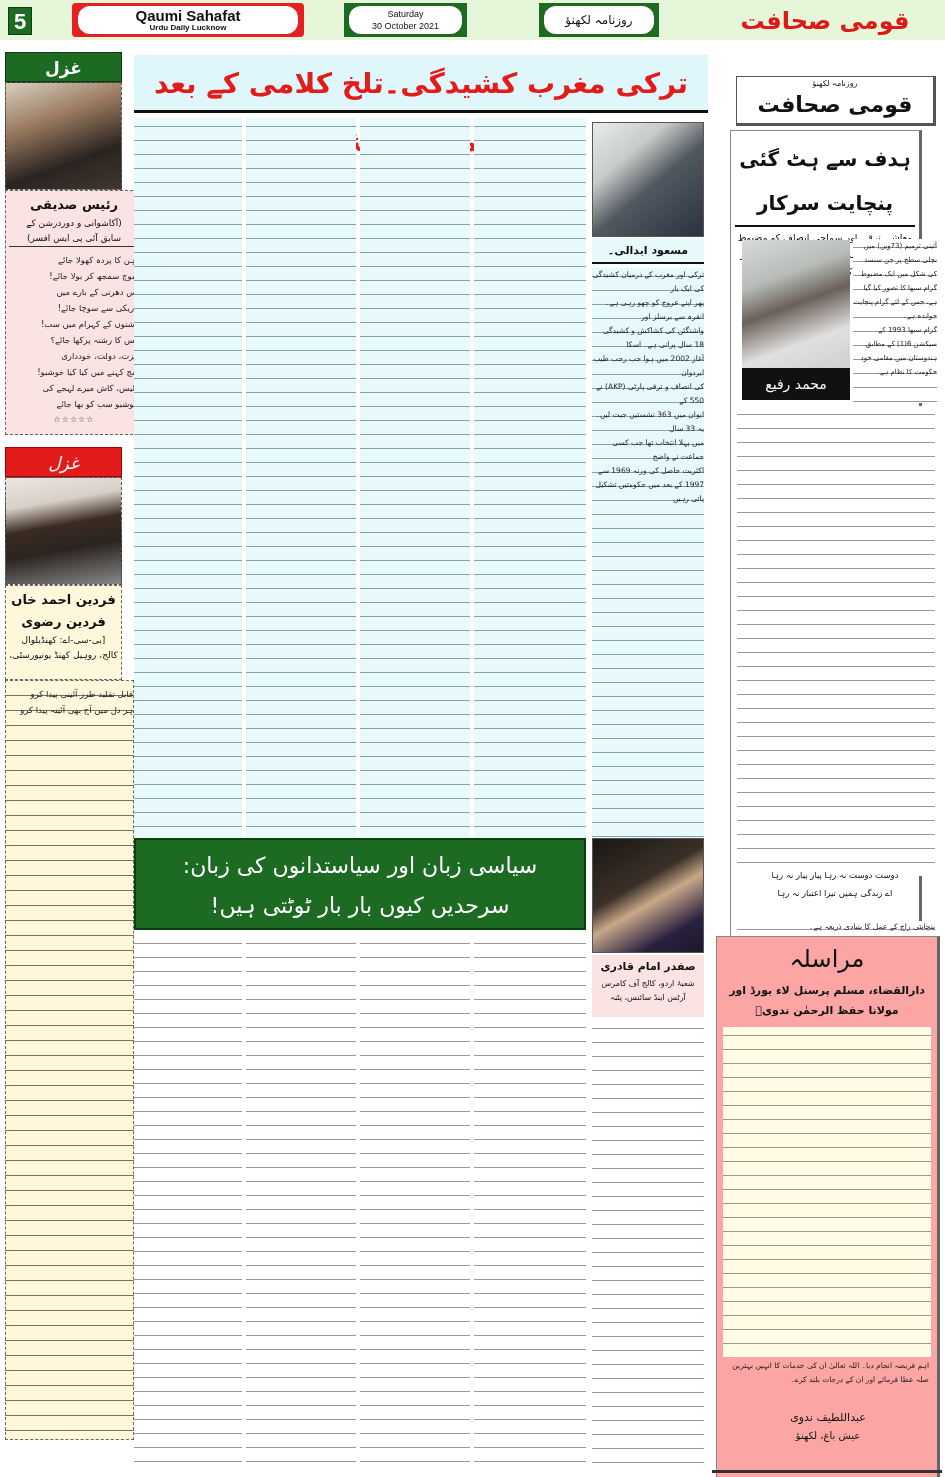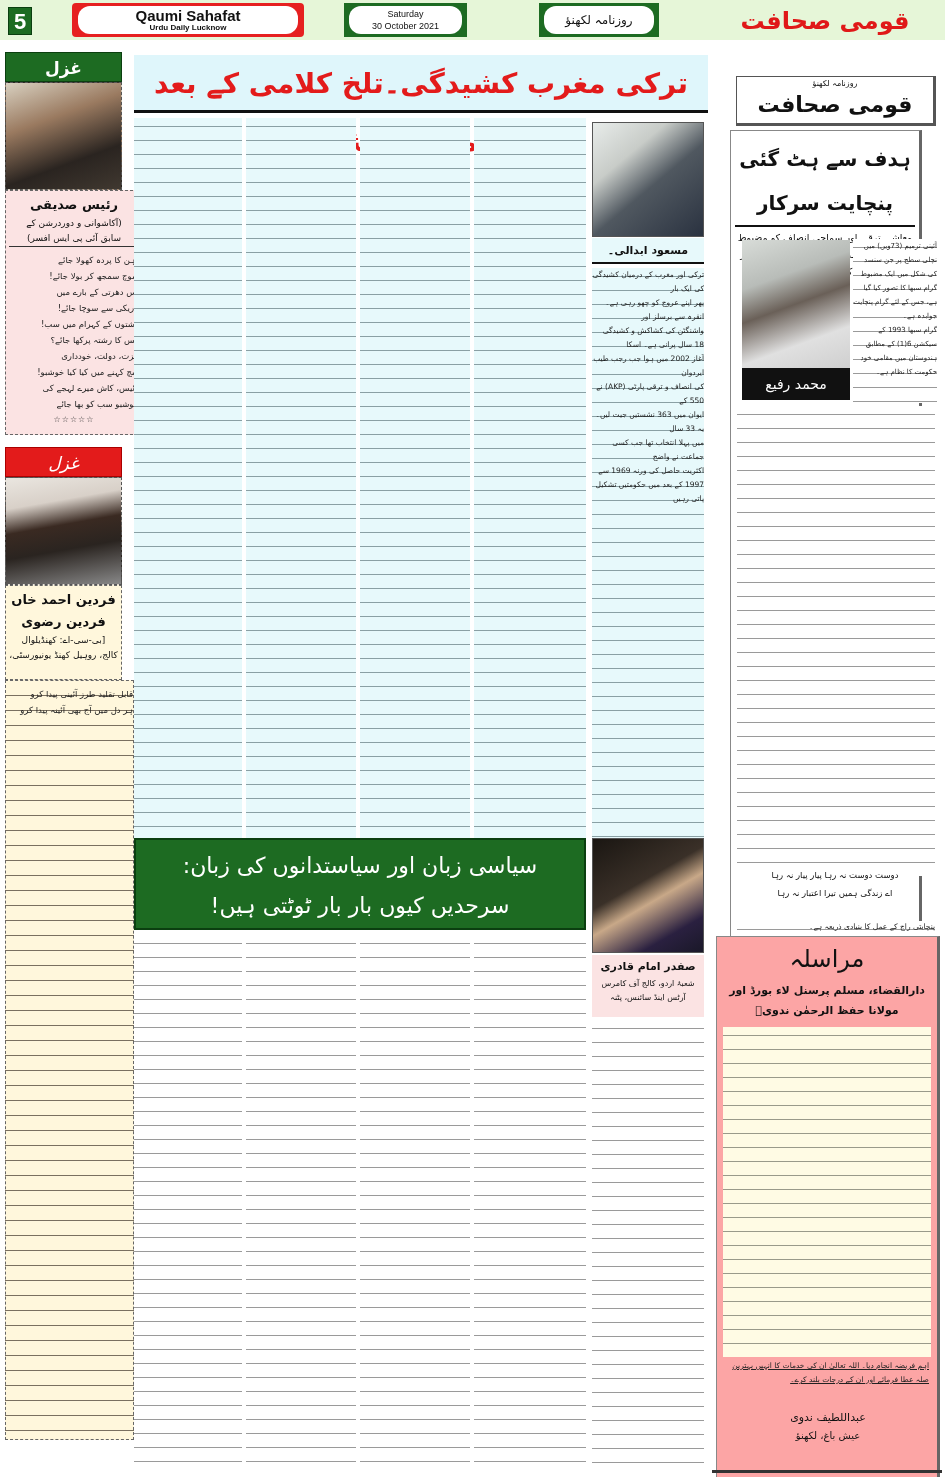--- a/index.html
+++ b/index.html
@@ -178,19 +178,19 @@
 <div class="abs" id="rafi-caption">محمد رفیع</div>
 <div class="abs" id="couplet">
   <div>دوست دوست نہ رہا پیار پیار نہ رہا</div>
   <div>اے زندگی ہمیں تیرا اعتبار نہ رہا</div>
 </div>
 
 <div class="abs" id="letter-box">
   <div id="letter-title">مراسلہ</div>
   <div id="letter-subtitle">دارالقضاء، مسلم پرسنل لاء بورڈ اور مولانا حفظ الرحمٰن ندویؒ</div>
   <div class="textcol-c" style="margin:6px 6px 0 6px;height:330px;"></div>
-  <div style="direction:rtl;font:7.5px 'DejaVu Sans',sans-serif;line-height:14px;color:#222;padding:2px 8px;text-decoration:underline;">اہم فریضہ انجام دیا۔ اللہ تعالیٰ ان کی خدمات کا انہیں بہترین صلہ عطا فرمائے اور ان کے درجات بلند کرے۔</div>
+  <div style="direction:rtl;font:7.5px 'DejaVu Sans',sans-serif;line-height:14px;color:#222;padding:2px 8px;">اہم فریضہ انجام دیا۔ اللہ تعالیٰ ان کی خدمات کا انہیں بہترین صلہ عطا فرمائے اور ان کے درجات بلند کرے۔</div>
 </div>
 <div class="abs" id="letter-sign">
   <span id="signer-name">عبداللطیف ندوی</span>
   <span id="signer-place">عیش باغ، لکھنؤ</span>
 </div>
 <div class="abs" style="left:712px;top:1470px;width:230px;height:3px;background:#333;"></div>
 
 </body></html>

